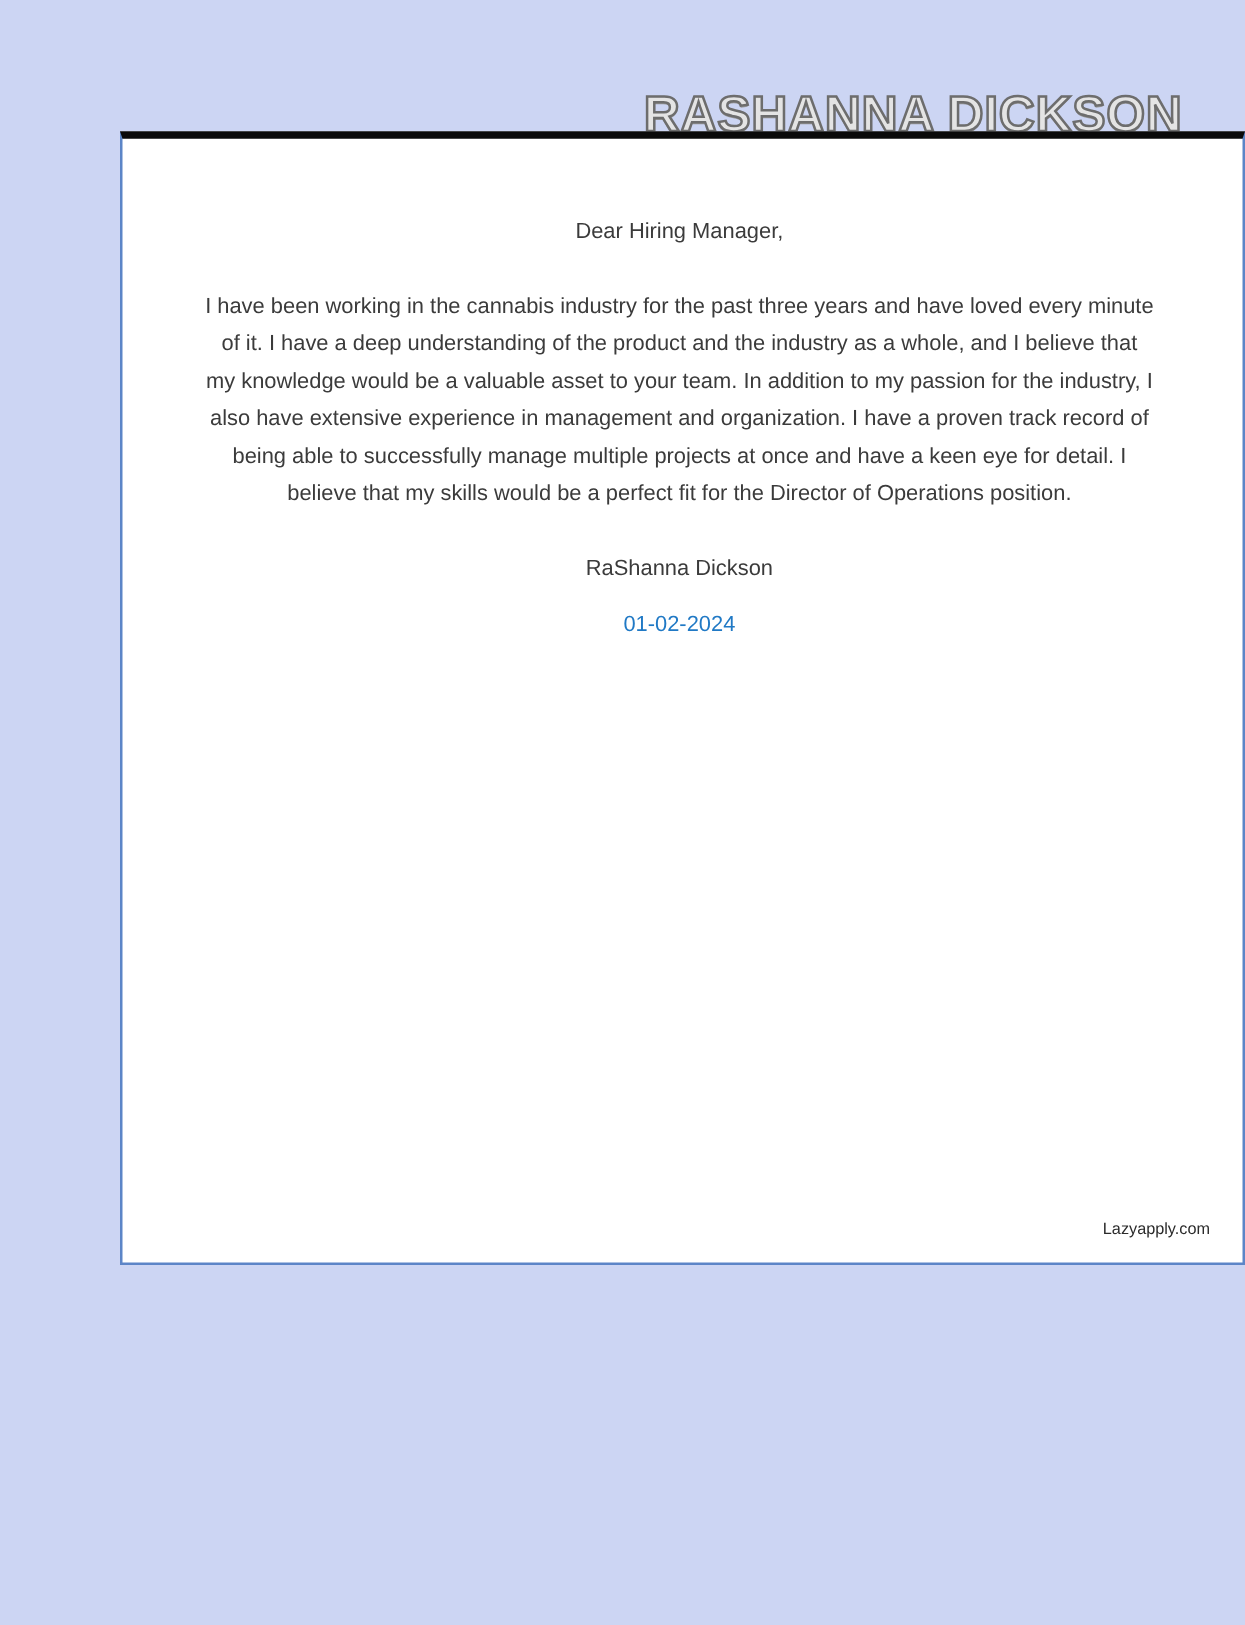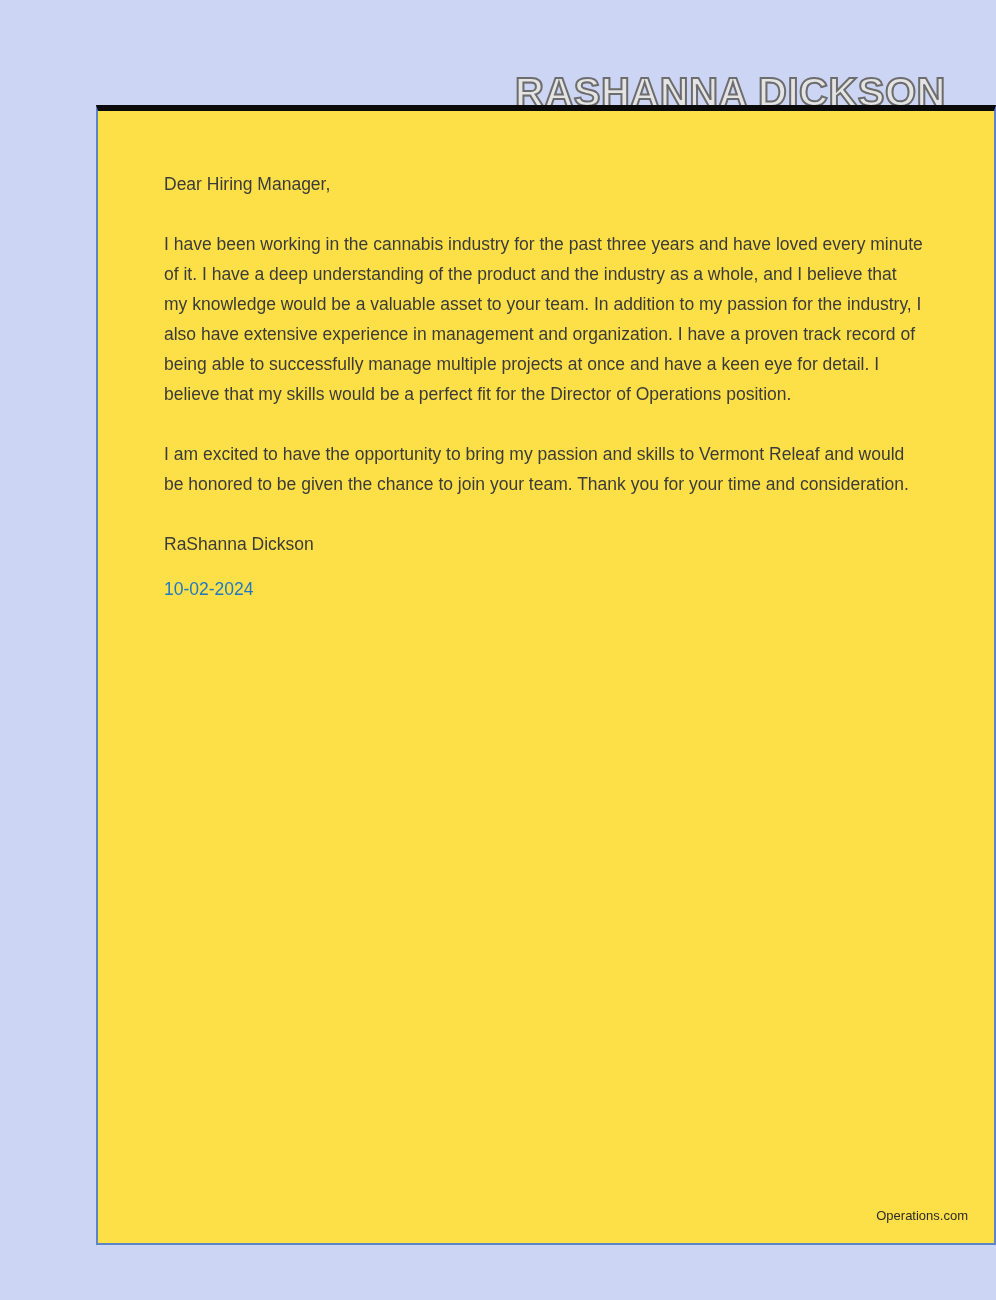--- a/index.html
+++ b/index.html
@@ -1,15 +1,15 @@
 <!DOCTYPE html>
 <html><head>
   <meta charset="utf-8">
   <style>
-    * { margin: 16px; padding: 0; box-sizing: border-box; }
+    * { margin: 16px; padding: 0; box-sizing: border-box; text-align: center; }
 
     html, body {
       width: 996px;
       height: 1300px;
       font-family: "Liberation Sans", sans-serif;
     }
 
     body {
       background: #ccd5f3;
       position: relative;
@@ -39,22 +39,22 @@
       white-space: nowrap;
       font-family: "Liberation Sans", sans-serif;
     }
 
     
     .doc {
       position: absolute;
       left: 48px;
       top: 57px;
       width: 900px;
-      height: 1140px;
-      background: #fde047;
+      height: 907px;
+      background: #ffffff;
       border: 2px solid #5c85c7;
       border-top: 6px solid #0a0a0a;
       padding: 42px 55px 0 50px;
     }
 
     .para {
       font-size: 17.5px;
       line-height: 30px;
       color: #3b3b3b;
       margin-bottom: 30px;
@@ -87,22 +87,21 @@
   <div class="applicant-name">RASHANNA DICKSON</div>
 </div>
 
 <div class="doc">
 
   <p class="para">Dear Hiring Manager,</p>
 
 
   <p class="para">I have been working in the cannabis industry for the past three years and have loved every minute of it. I have a deep understanding of the product and the industry as a whole, and I believe that my knowledge would be a valuable asset to your team. In addition to my passion for the industry, I also have extensive experience in management and organization. I have a proven track record of being able to successfully manage multiple projects at once and have a keen eye for detail. I believe that my skills would be a perfect fit for the Director of Operations position.</p>
 
-  <p class="para">I am excited to have the opportunity to bring my passion and skills to Vermont Releaf and would be honored to be given the chance to join your team. Thank you for your time and consideration.</p>
 
 
   <p class="para signature">RaShanna Dickson</p>
 
-  <p class="date">10-02-2024</p>
+  <p class="date">01-02-2024</p>
 
-  <div class="brand-footer">Operations.com</div>
+  <div class="brand-footer">Lazyapply.com</div>
 
 </div>
 
 </body></html>

